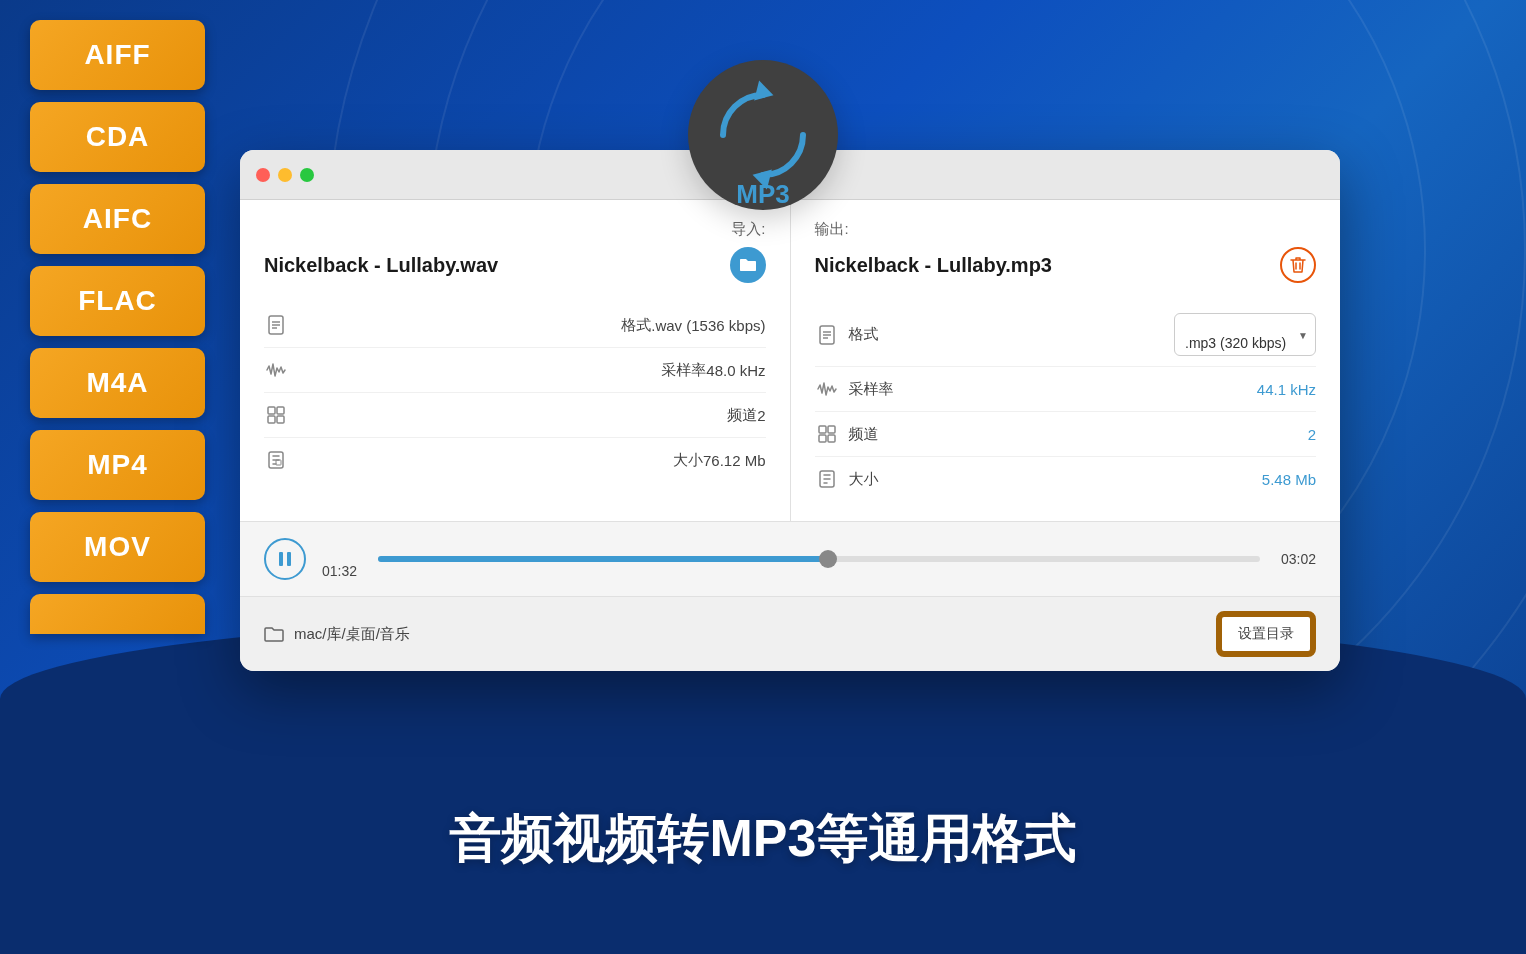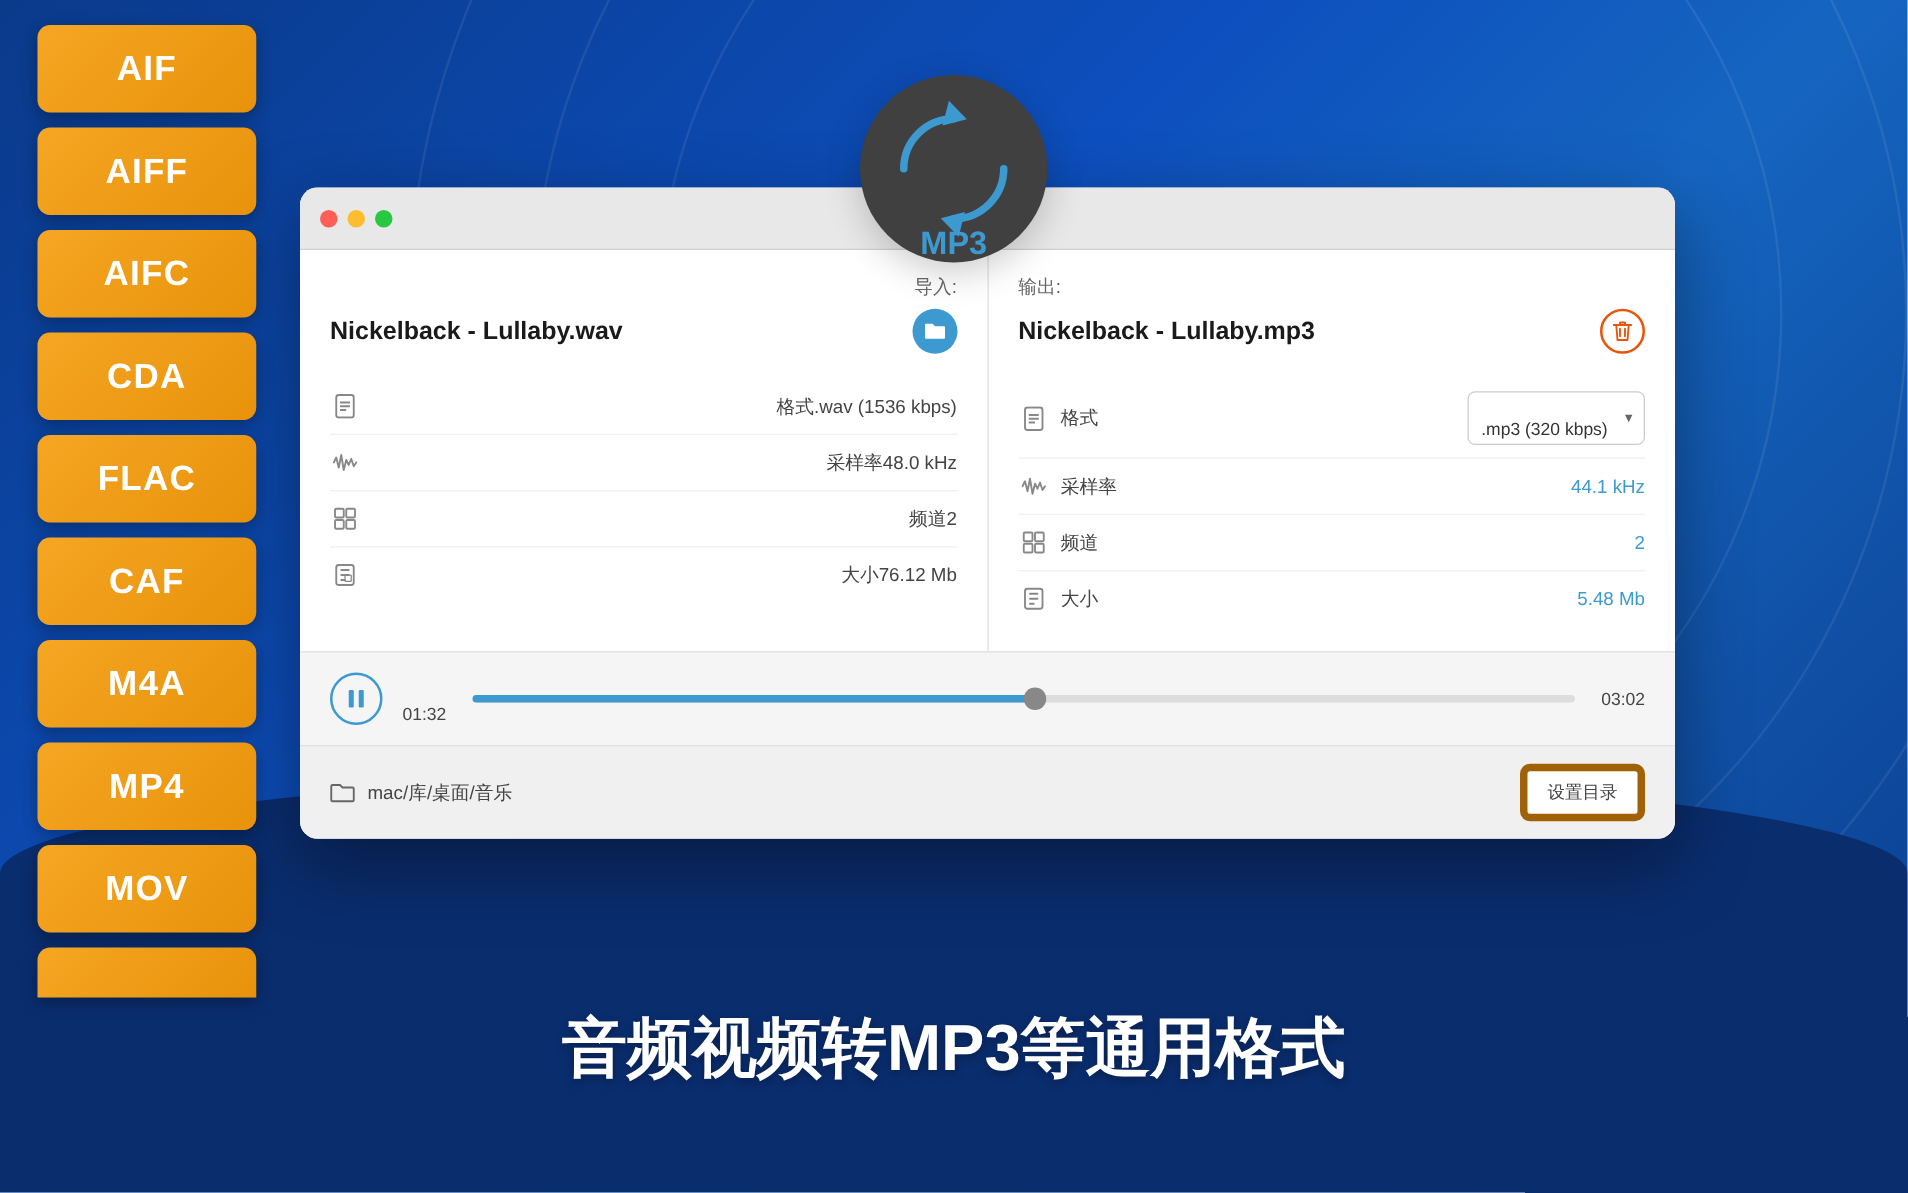--- a/index.html
+++ b/index.html
@@ -370,26 +370,24 @@
 </head>
 <body>
 
 <div class="bg-arc bg-arc-1"></div>
 <div class="bg-arc bg-arc-2"></div>
 <div class="bg-arc bg-arc-3"></div>
 
 <div class="bottom-curve"></div>
 
 <div class="format-list">
-  <div class="format-btn">AIF</div>
   <div class="format-btn">AIFF</div>
+  <div class="format-btn">CDA</div>
   <div class="format-btn">AIFC</div>
-  <div class="format-btn">CDA</div>
   <div class="format-btn">FLAC</div>
-  <div class="format-btn">CAF</div>
   <div class="format-btn">M4A</div>
   <div class="format-btn">MP4</div>
   <div class="format-btn">MOV</div>
   <div class="format-btn-partial"></div>
 </div>
 
 <div class="mp3-badge">
   <div class="mp3-circle">
 
     <svg class="mp3-arrows" viewBox="0 0 150 150" xmlns="http://www.w3.org/2000/svg">

